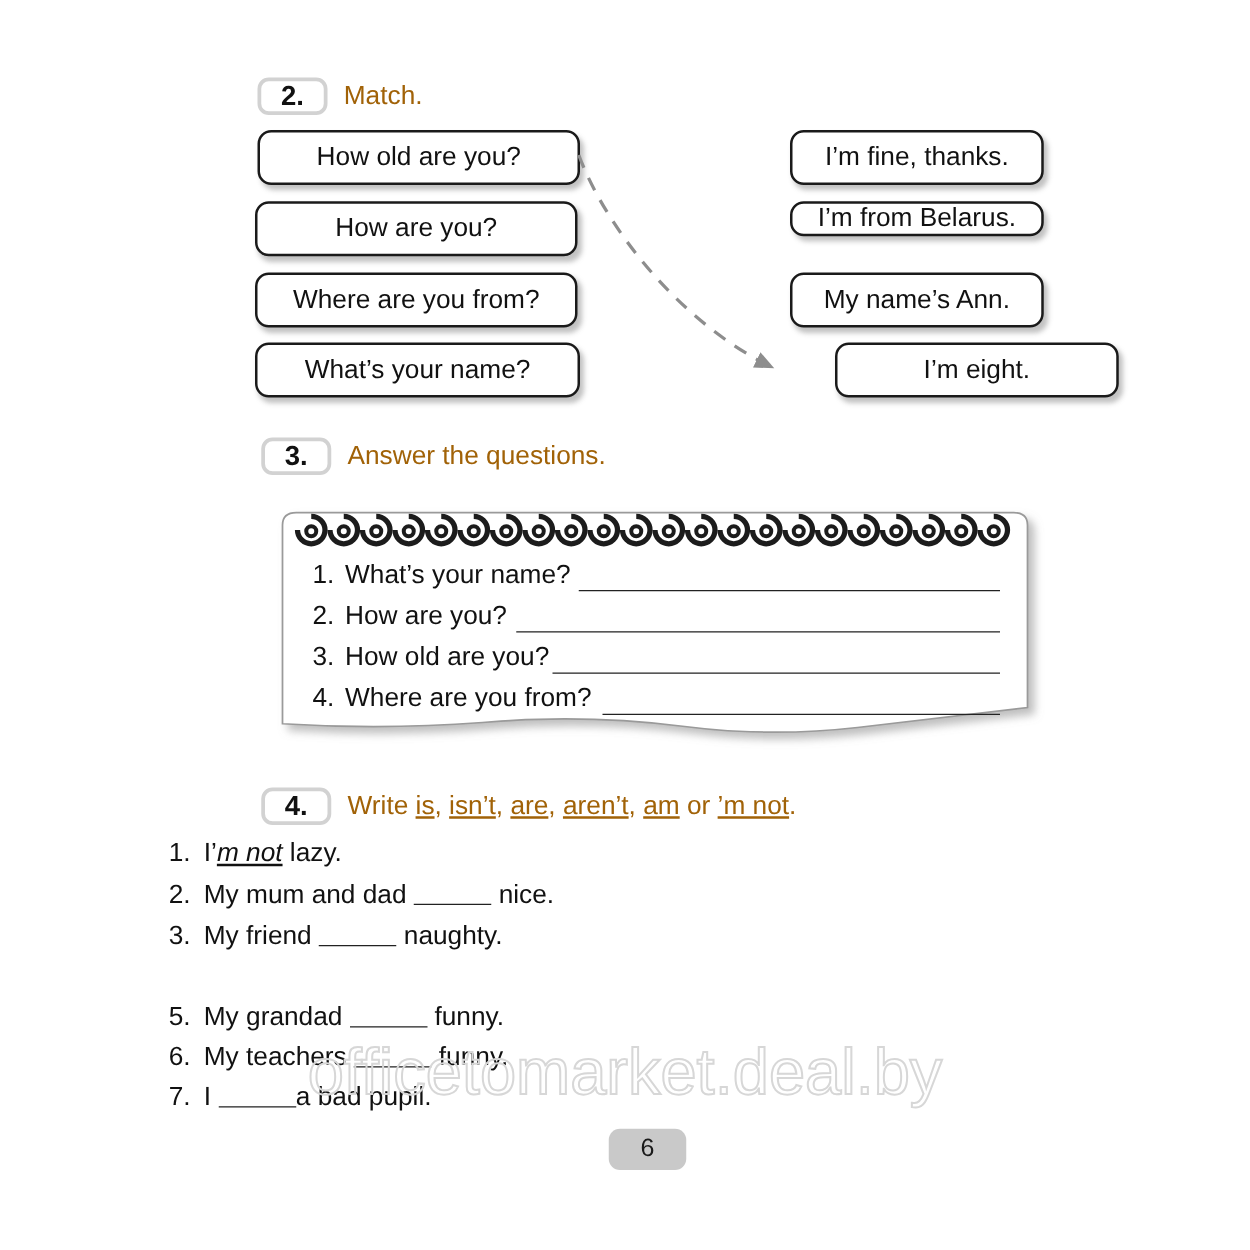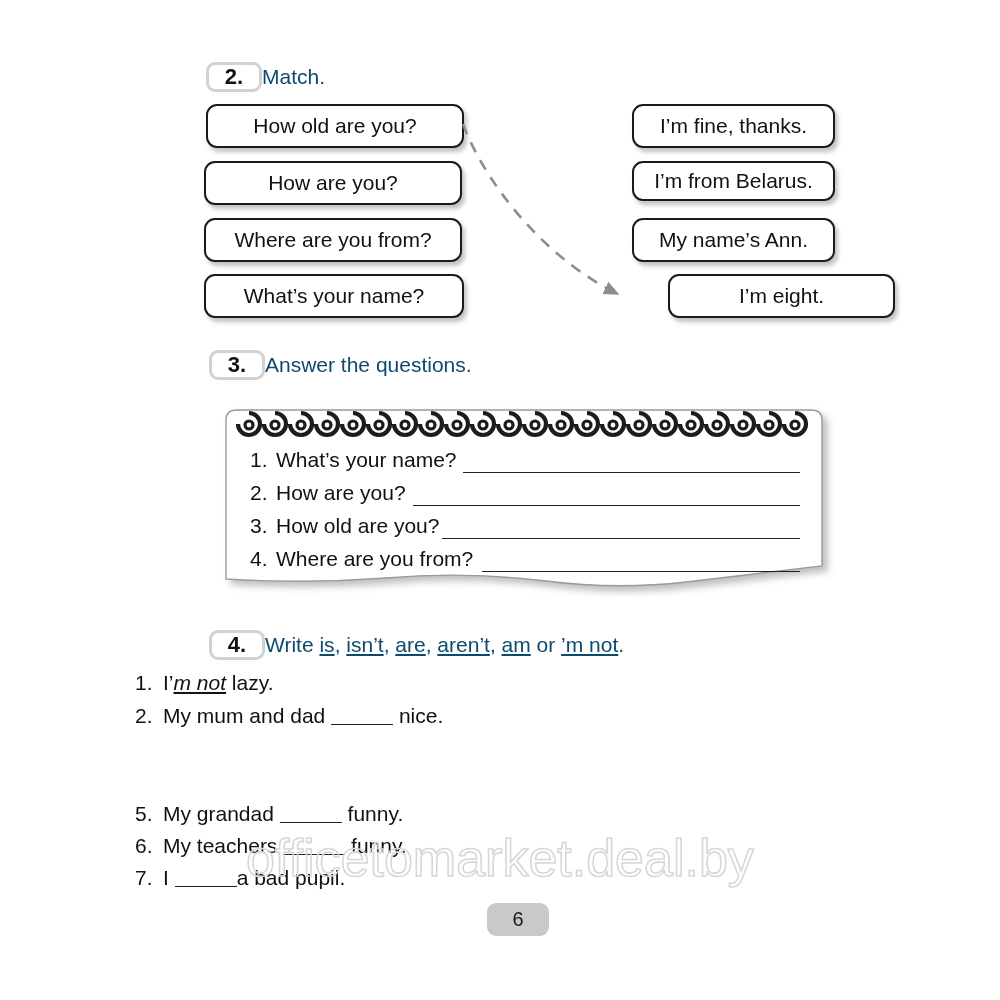--- a/index.html
+++ b/index.html
@@ -40,21 +40,22 @@
     font-weight: bold;
     display: flex;
     align-items: center;
     justify-content: center;
     letter-spacing: 0px;
     box-sizing: border-box;
     color: #111;
   }
   .ex-title {
     font-size: 21px;
-    color: #0c4a6e;
+    margin-left: 13px;
+    color: #a16207;
   }
   .ex-title u { text-decoration: underline; text-underline-offset: 2px; }
 
   
   .mbox {
     position: absolute;
     border: 2.2px solid #1a1a1a;
     border-radius: 11px;
     background: #ffffff;
     display: flex;
@@ -184,21 +185,21 @@
   <div class="mbox" style="left:204px; top:218px; width:258px; height:44px;">
     <span>Where are you from?</span>
   </div>
   <div class="mbox" style="left:204px; top:274px; width:260px; height:44px;">
     <span>What’s your name?</span>
   </div>
 
   <div class="mbox" style="left:632px; top:104px; width:203px; height:44px;text-align:center;">
     <span>I’m fine, thanks.</span>
   </div>
-  <div class="mbox" style="left:632px; top:161px; width:203px; height:40px;">
+  <div class="mbox" style="left:632px; top:161px; width:203px; height:28px;">
     <span>I’m from Belarus.</span>
   </div>
   <div class="mbox" style="left:632px; top:218px; width:203px; height:44px;">
     <span>My name’s Ann.</span>
   </div>
   <div class="mbox" style="left:668px; top:274px; width:227px; height:44px;">
     <span>I’m eight.</span>
   </div>
 
   <svg class="connector" viewBox="0 0 1000 1000">
@@ -309,20 +310,23 @@
   </div>
 
   <div class="e4-row" style="left:135px; top:671px;">
     <span class="e4-num">1.</span><span>I’</span><span class="answered">m not</span><span> lazy.</span>
   </div>
 
   <div class="e4-row" style="left:135px; top:704px;">
     <span class="e4-num">2.</span><span>My mum and dad </span><span class="blank" style="width:62px;"></span><span> nice.</span>
   </div>
 
+  <div class="e4-row" style="left:135px; top:737px;">
+    <span class="e4-num">3.</span><span>My friend </span><span class="blank" style="width:62px;"></span><span> naughty.</span>
+  </div>
 
 
   <div class="e4-row" style="left:135px; top:802px;">
     <span class="e4-num">5.</span><span>My grandad </span><span class="blank" style="width:62px;"></span><span> funny.</span>
   </div>
 
   <div class="e4-row" style="left:135px; top:834px;">
     <span class="e4-num">6.</span><span>My teachers </span><span class="blank" style="width:62px;"></span><span> funny.</span>
   </div>
 

